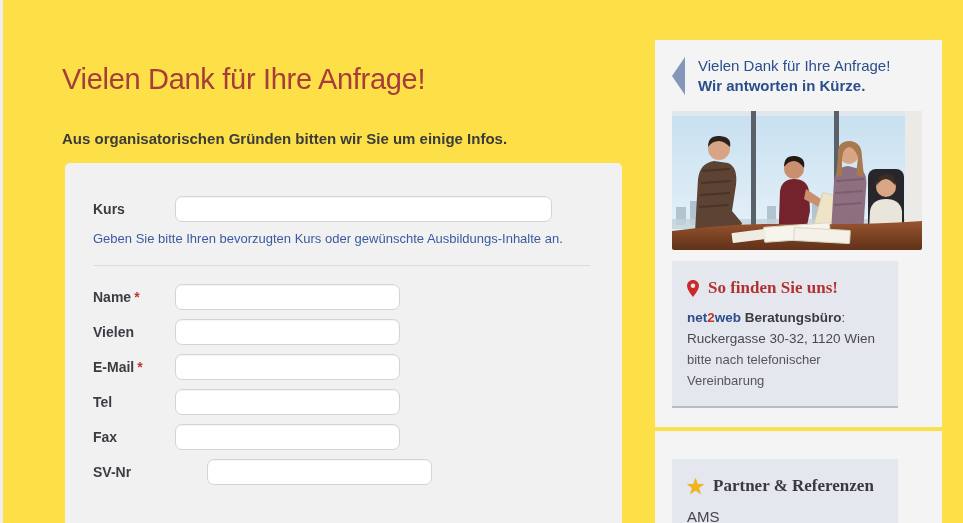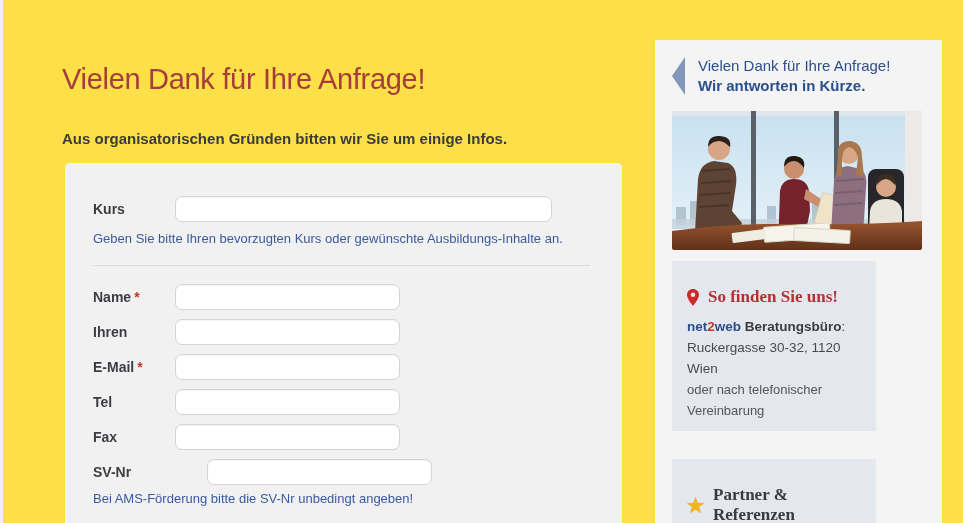--- a/index.html
+++ b/index.html
@@ -90,23 +90,23 @@
 
   .photo {
     margin-top:15px;
     width:250px; height:139px;
     border-radius:2px; overflow:hidden;
     display:block;
   }
 
   .inner-box {
     margin-top:11px;
-    width:204px;
+    width:226px;
     background:#e4e7ed;
-    padding:26px 15px 15px 15px;
+    padding:17px 15px 15px 15px;
   }
   .inner-box.find-us { border-bottom:2px solid #b8bcc5; }
   .box-title {
     display:flex; align-items:center;
     font-family:"Liberation Serif","DejaVu Serif",serif;
     font-weight:700; font-size:17px;
   }
   .box-title.red { color:#b23232; }
   .box-title.dark { color:#3a3a3e; }
   .box-title .icn { margin-right:9px; display:inline-flex; }
@@ -137,41 +137,40 @@
     <div class="hint">Geben Sie bitte Ihren bevorzugten Kurs oder gewünschte Ausbildungs-Inhalte an.</div>
 
     <hr class="form-sep">
 
     <div class="fields-block">
       <div class="form-row">
         <label class="flabel"><span>Name</span><span class="req">*</span></label>
         <input type="text" class="tinput" style="">
       </div>
       <div class="form-row">
-        <label class="flabel"><span>Ihren</span></label>
+        <label class="flabel"><span>Vielen</span></label>
         <input type="text" class="tinput" style="">
       </div>
       <div class="form-row">
         <label class="flabel"><span>E-Mail</span><span class="req">*</span></label>
         <input type="text" class="tinput" style="">
       </div>
       <div class="form-row">
         <label class="flabel"><span>Tel</span></label>
         <input type="text" class="tinput" style="">
       </div>
       <div class="form-row">
         <label class="flabel"><span>Fax</span></label>
         <input type="text" class="tinput" style="">
       </div>
       <div class="form-row">
         <label class="flabel"><span>SV-Nr</span></label>
         <input type="text" class="tinput" style="">
       </div>
     </div>
-    <div class="hint sv-hint">Bei AMS-Förderung bitte die SV-Nr unbedingt angeben!</div>
   </form>
 
   <div class="sidebar">
 
     <div class="side-container top">
       <div class="thanks">
         <span class="arrow-left"></span>
         <div class="thanks-text">
           <div>Vielen Dank für Ihre Anfrage!</div>
           <div class="bold">Wir antworten in Kürze.</div>
@@ -246,21 +245,21 @@
               </svg>
           </span>
           <span>So finden Sie uns!</span>
         </div>
         <div class="find-lines">
           <div>
             <span class="brand"><span class="blue">net</span><span class="red">2</span><span class="blue">web</span></span>
             <span class="b">Beratungsbüro</span><span>:</span>
           </div>
           <div>Ruckergasse 30-32, 1120 Wien</div>
-          <div class="find-note">oder nach telefonischer Vereinbarung</div>
+          <div class="find-note">bitte nach telefonischer Vereinbarung</div>
         </div>
       </div>
     </div>
 
     <div class="side-container bottom">
       <div class="inner-box partners">
         <div class="box-title dark">
           <span class="icn star-glyph">★</span>
           <span>Partner &amp; Referenzen</span>
         </div>

